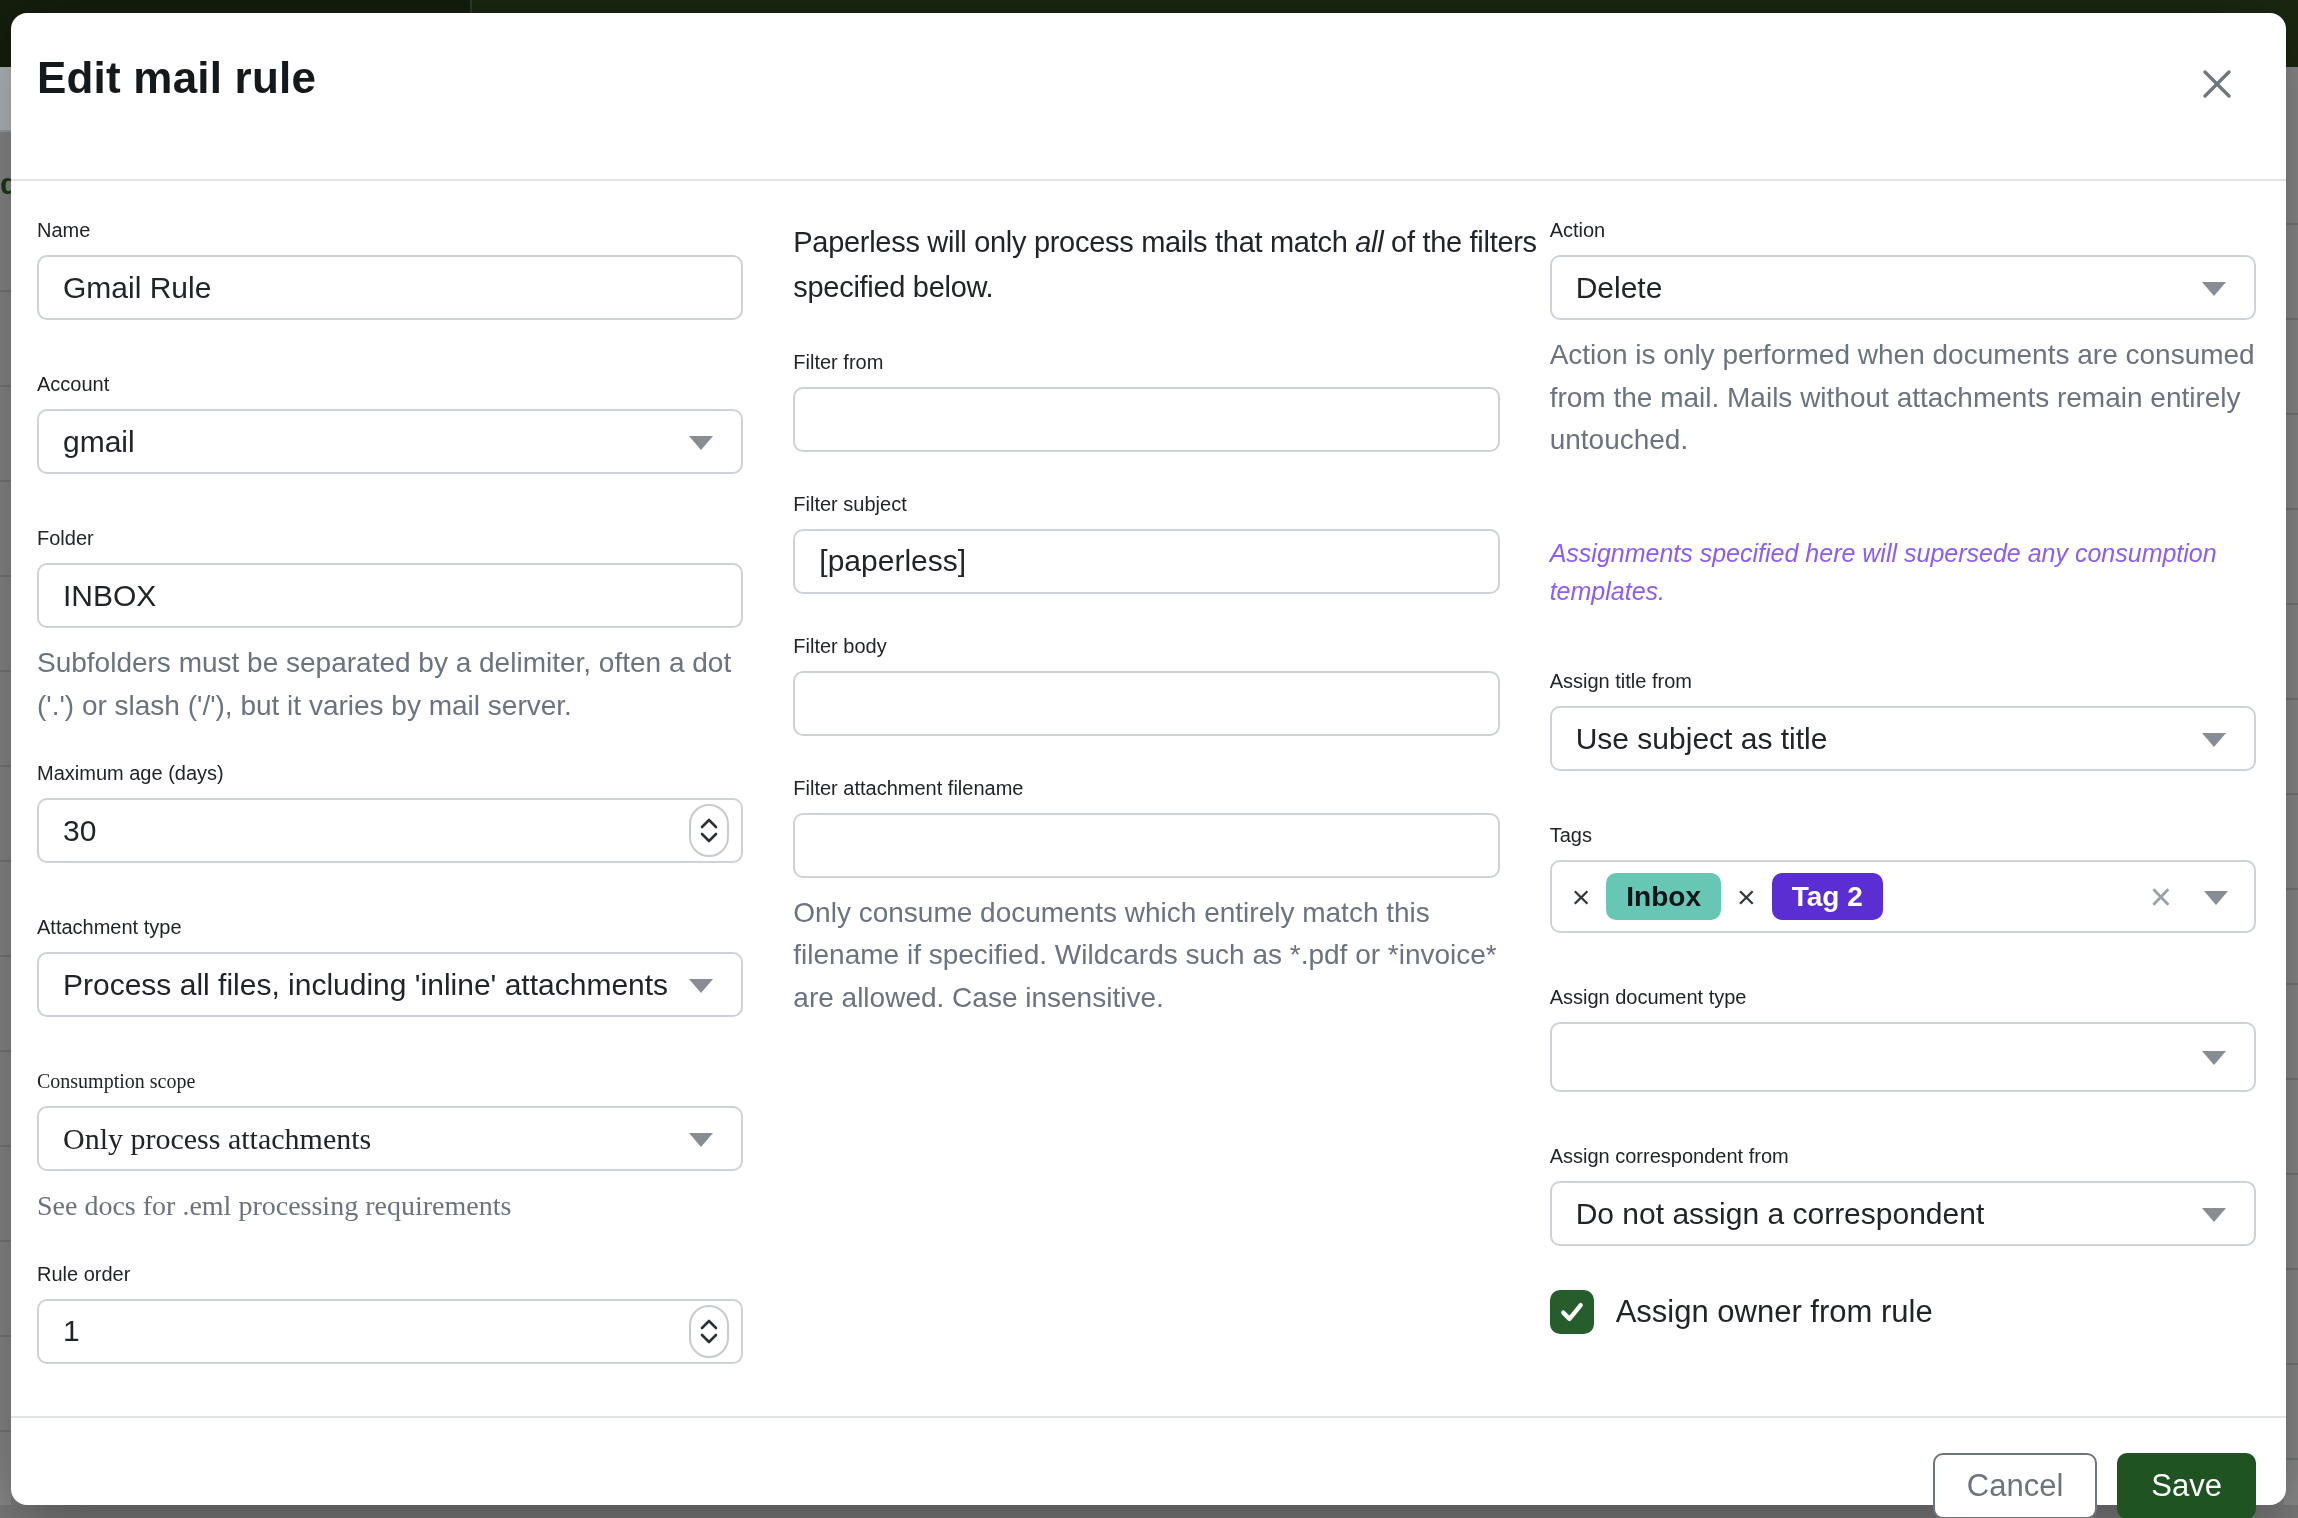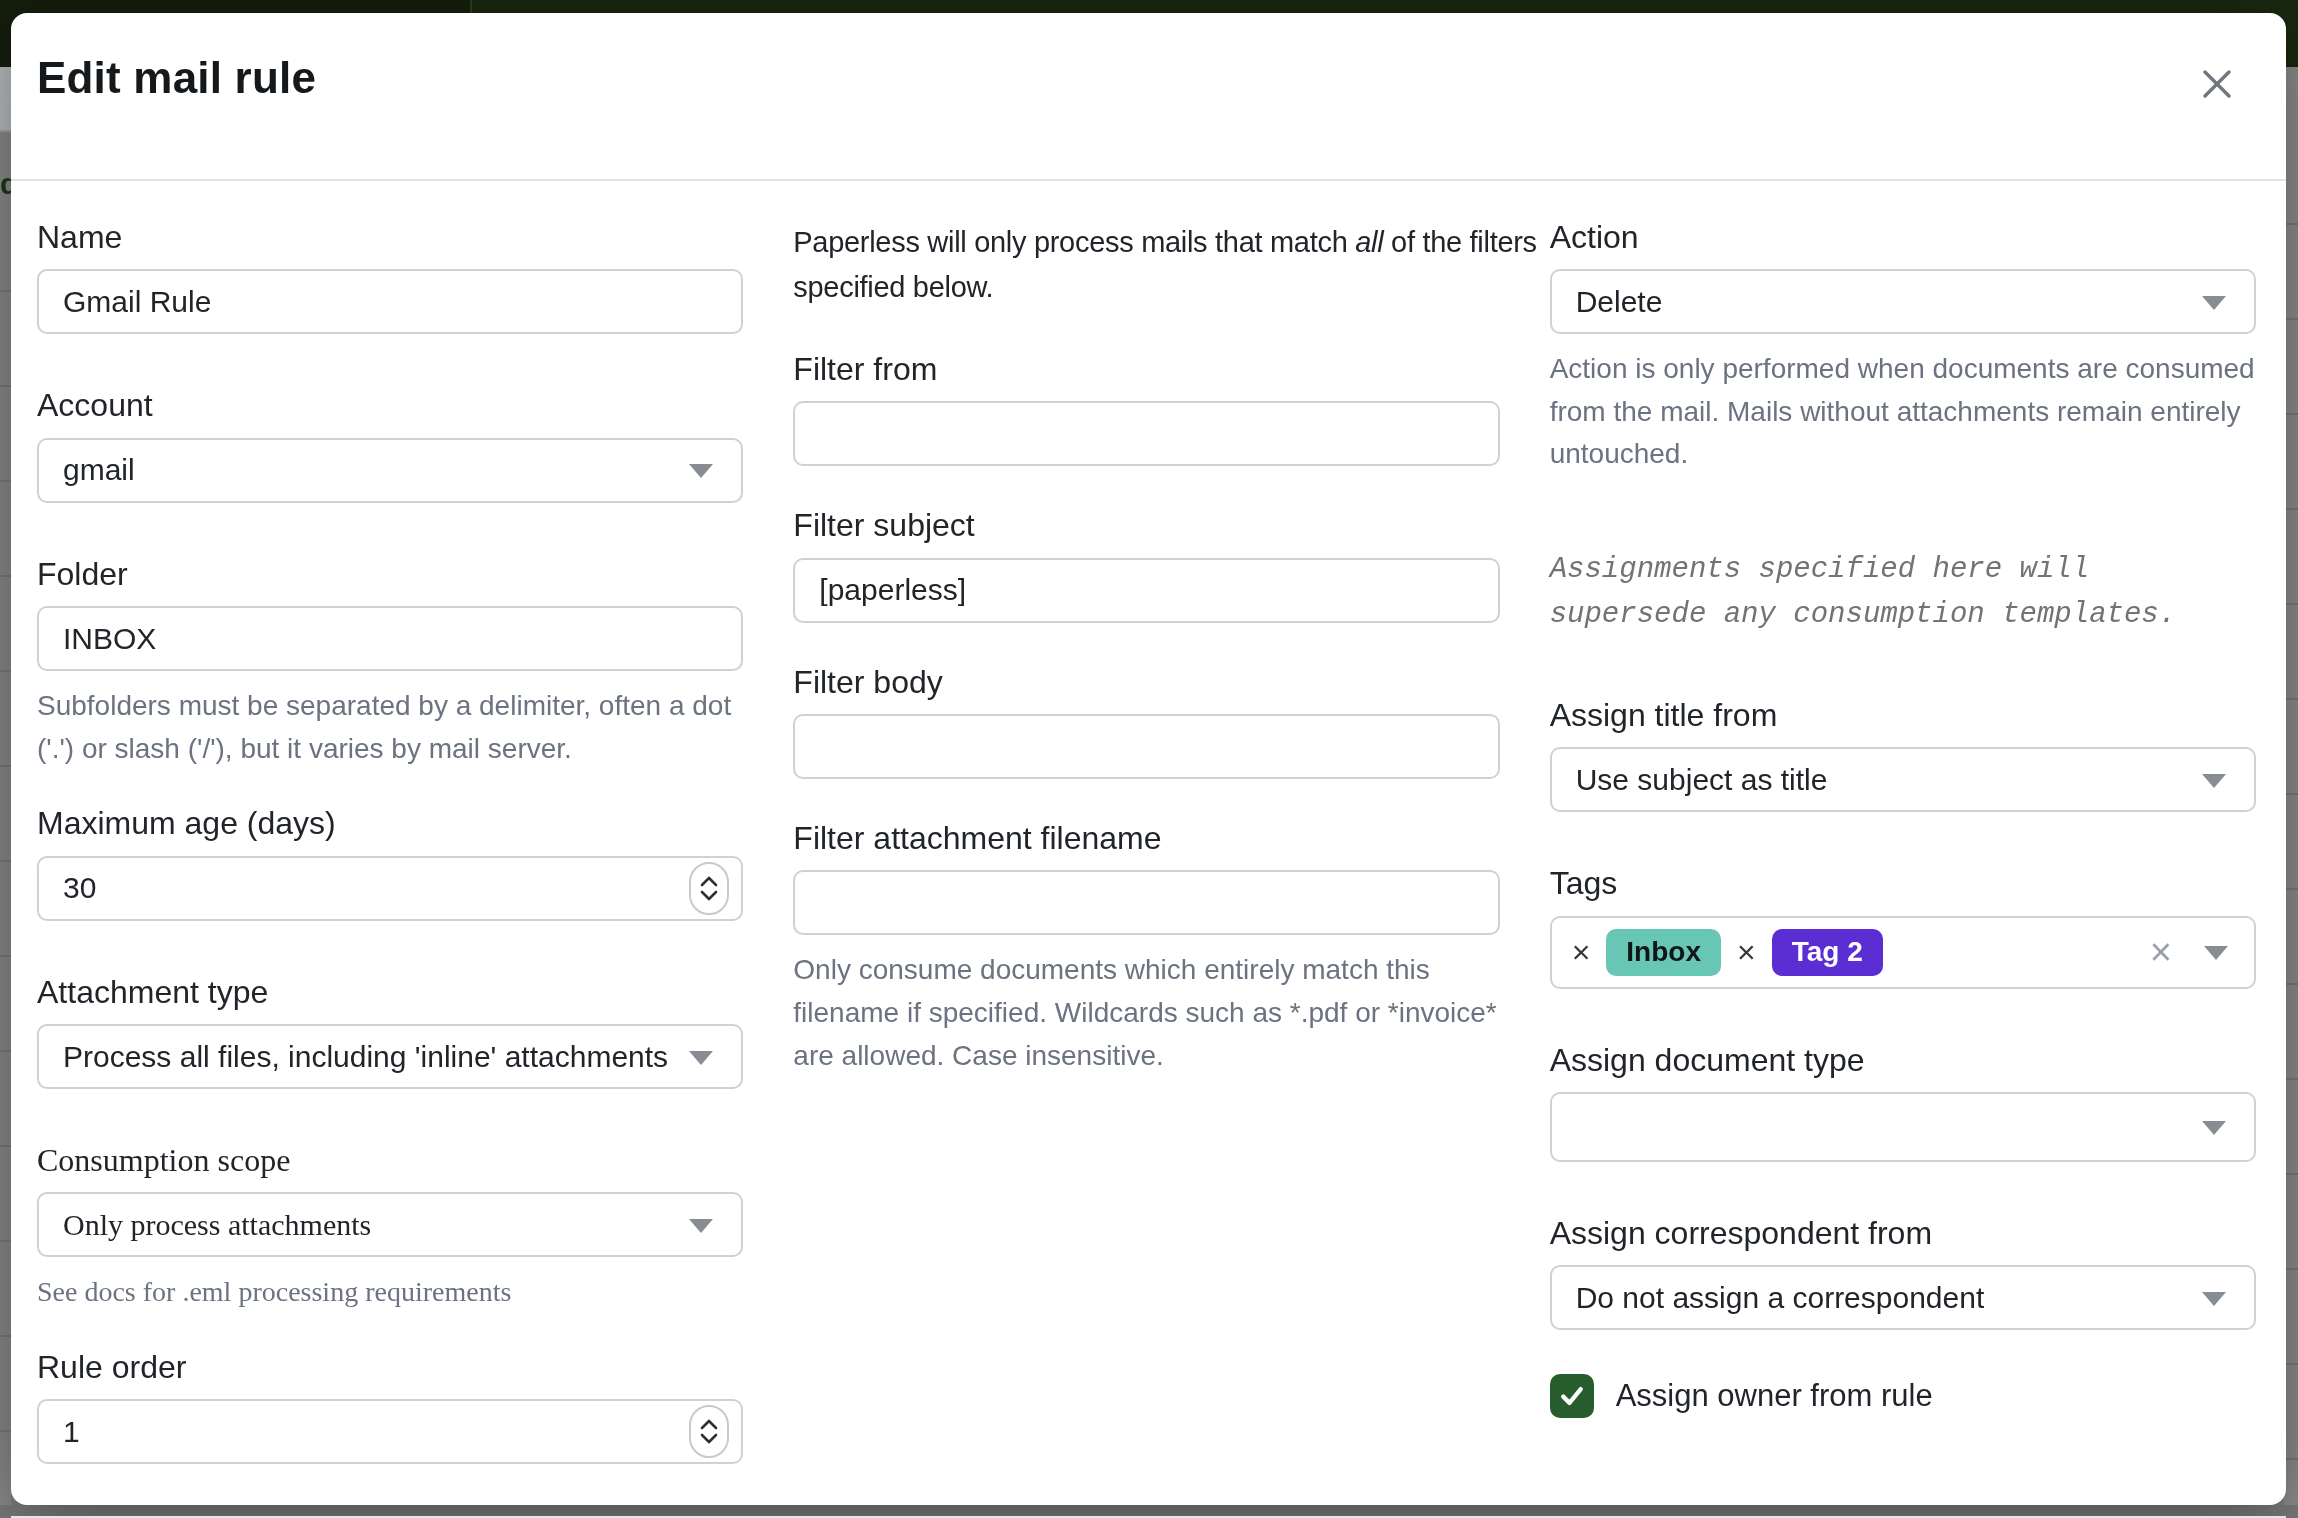--- a/index.html
+++ b/index.html
@@ -34,21 +34,21 @@
   }
   .modal-title{font-size:44px;font-weight:700;color:#16191c;letter-spacing:.2px;margin-top:6px;}
   .close-btn{background:none;border:none;cursor:pointer;padding:8px;margin-top:8px;}
 
   .modal-body{
     flex:1 1 auto;display:grid;grid-template-columns:1fr 1fr 1fr;column-gap:50px;
     padding:37px 30px 0 26px;box-sizing:border-box;align-content:start;
   }
   .col{min-width:0;}
 
-  label.f-label{display:block;font-size:32px;color:#212529;margin-bottom:13px;line-height:1.2;}
+  label.f-label{display:block;font-size:20px;color:#212529;margin-bottom:13px;line-height:1.2;}
   .field{margin-bottom:52px;}
   .field-mid{margin-bottom:40px;}
   .control{
     position:relative;box-sizing:border-box;width:100%;height:65px;
     border:2px solid #ccd2d8;border-radius:10px;background:#fff;
     font-size:30px;color:#212529;
   }
   input.control{padding:15px 24px;outline:none;}
   .selectbox{display:flex;align-items:center;padding:0 60px 0 24px;cursor:pointer;}
   .selectbox .sel-value{white-space:nowrap;overflow:hidden;}
@@ -67,23 +67,22 @@
     display:flex;flex-direction:column;align-items:center;justify-content:center;gap:3px;
   }
 
   
   .intro{font-size:29px;line-height:1.55;color:#212529;margin:2px 0 40px 0;letter-spacing:-0.3px;}
   .intro .nowrap{white-space:nowrap;}
   .italic{font-style:italic;}
 
   
   .note{
-    font-style:italic;font-size:29px;line-height:1.55;color:#737373;
+    font-style:italic;font-size:25px;line-height:1.55;color:#8b5cf6;
     margin:72px 0 58px 0;
-    font-family:Liberation Mono, monospace;
   }
 
   
   .tags-box{display:flex;align-items:center;gap:16px;height:73px;padding:0 110px 0 20px;cursor:text;}
   .chip-x{font-size:32px;color:#33383d;cursor:pointer;line-height:1;}
   .chip{
     display:inline-flex;align-items:center;height:47px;padding:0 20px;border-radius:10px;
     font-size:28px;font-weight:700;white-space:nowrap;
   }
   .tags-clear{position:absolute;right:82px;top:50%;transform:translateY(-50%);font-size:38px;color:#9aa1a8;cursor:pointer;line-height:1;}

